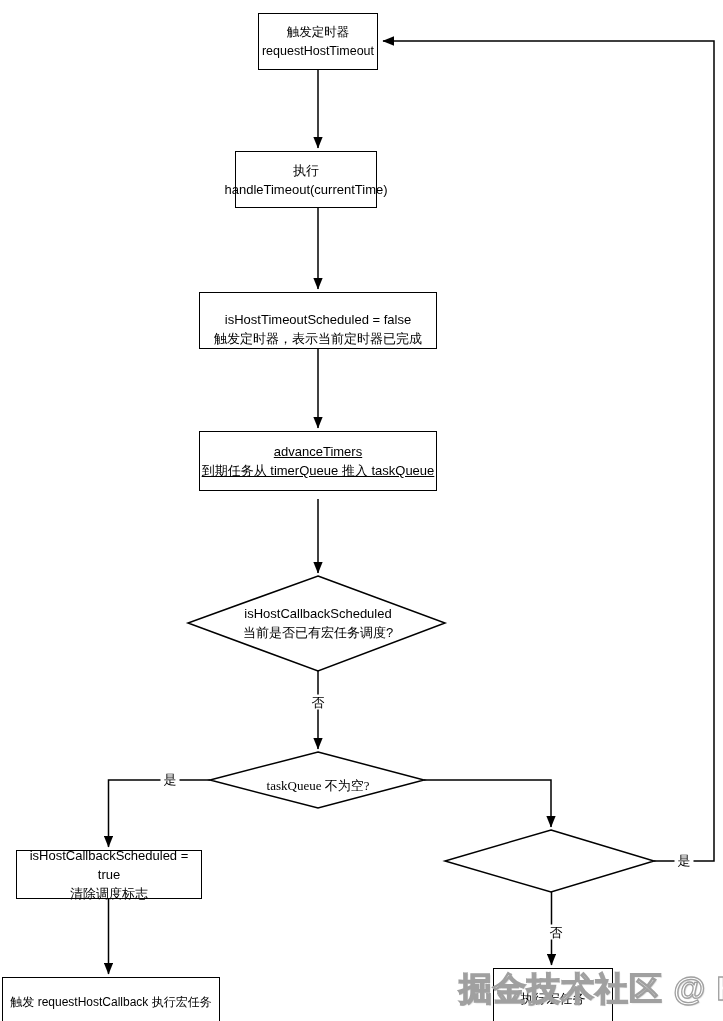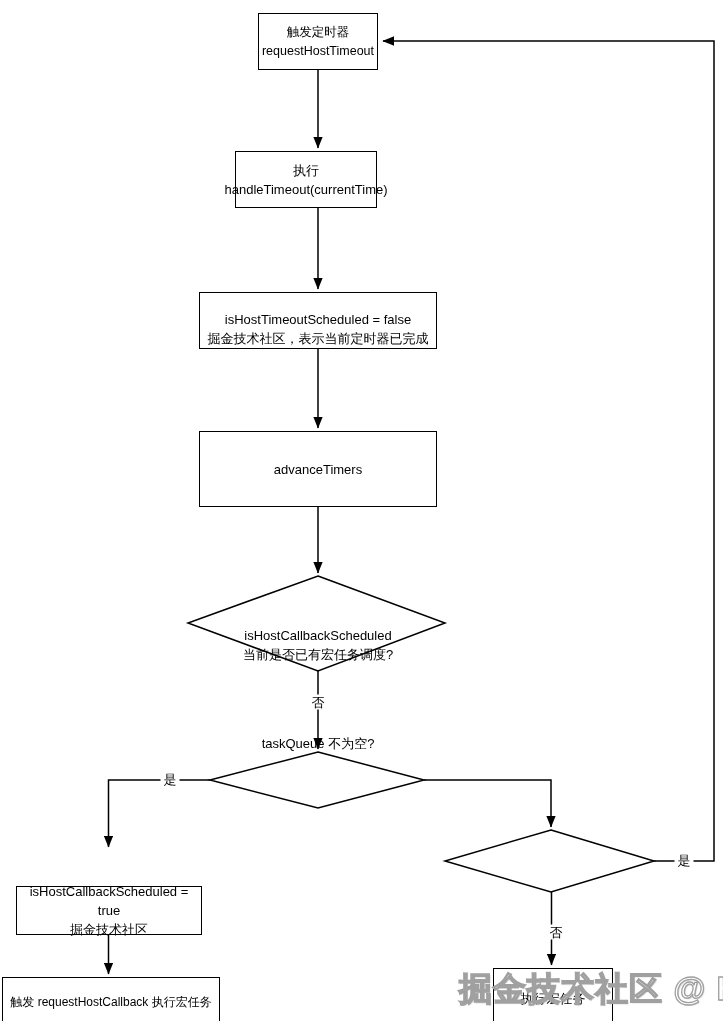--- a/index.html
+++ b/index.html
@@ -96,46 +96,47 @@
     <div>requestHostTimeout</div>
   </div>
 
   <div class="pbox" style="left:235px; top:141px; width:142px; height:57px;">
     <div>执行</div>
     <div>handleTimeout(currentTime)</div>
   </div>
 
   <div class="pbox" style="left:199px; top:282px; width:238px; height:57px;justify-content:flex-end;">
     <div>isHostTimeoutScheduled = false</div>
-    <div>掘金技术社区，表示当前定时器已完成</div>
+    <div>触发定时器，表示当前定时器已完成</div>
   </div>
 
-  <div class="pbox" style="left:199px; top:421px; width:238px; height:76px;">
+  <div class="pbox" style="left:199px; top:421px; width:238px; height:60px;text-decoration:underline;">
     <div>advanceTimers</div>
+    <div>到期任务从 timerQueue 推入 taskQueue</div>
   </div>
 
-  <div class="pbox" style="left:16px; top:876px; width:186px; height:49px;">
+  <div class="pbox" style="left:16px; top:840px; width:186px; height:49px;">
     <div>isHostCallbackScheduled = true</div>
-    <div>掘金技术社区</div>
+    <div>清除调度标志</div>
   </div>
 
   <div class="pbox" style="left:2px; top:967px; width:218px; height:50px; font-size:12px;">
     <div>触发 requestHostCallback 执行宏任务</div>
   </div>
 
   <div class="pbox" style="left:493px; top:958px; width:120px; height:60px;">
     <div>执行宏任务</div>
   </div>
 
-  <div class="dtext" style="left:188px; top:616px; width:260px;text-align:center;">
+  <div class="dtext" style="left:188px; top:594px; width:260px;text-align:center;">
     <div>isHostCallbackScheduled</div>
     <div>当前是否已有宏任务调度?</div>
   </div>
 
-  <div class="dtext" style="left:218px; top:724px; width:200px;">
+  <div class="dtext" style="left:218px; top:766px; width:200px;font-family:Liberation Serif, serif;">
     <div>taskQueue 不为空?</div>
   </div>
 
 
   <div class="elabel" style="left:318px; top:692px;">否</div>
   <div class="elabel" style="left:170px; top:769px;">是</div>
   <div class="elabel" style="left:684px; top:850px;">是</div>
   <div class="elabel" style="left:556px; top:922px;">否</div>
 
   <div class="watermark">掘金技术社区 @ HYY</div>

